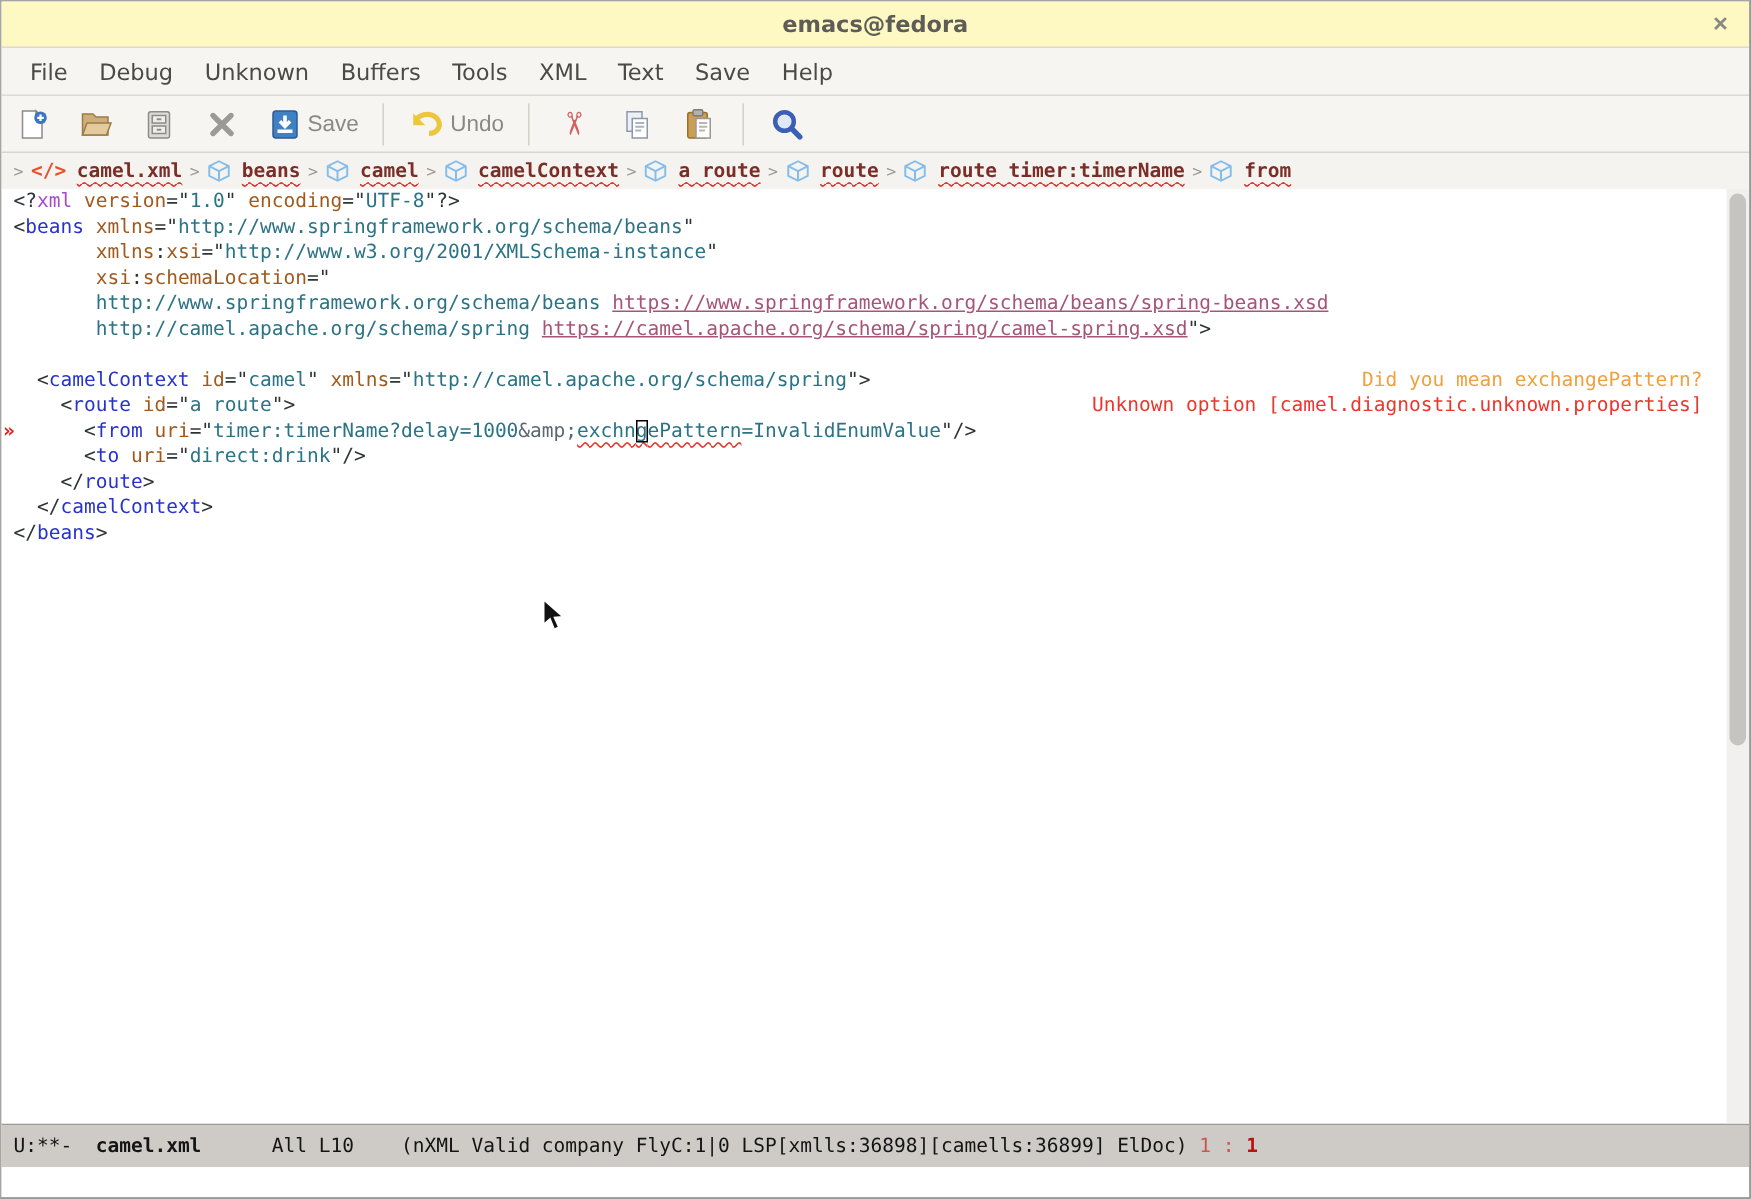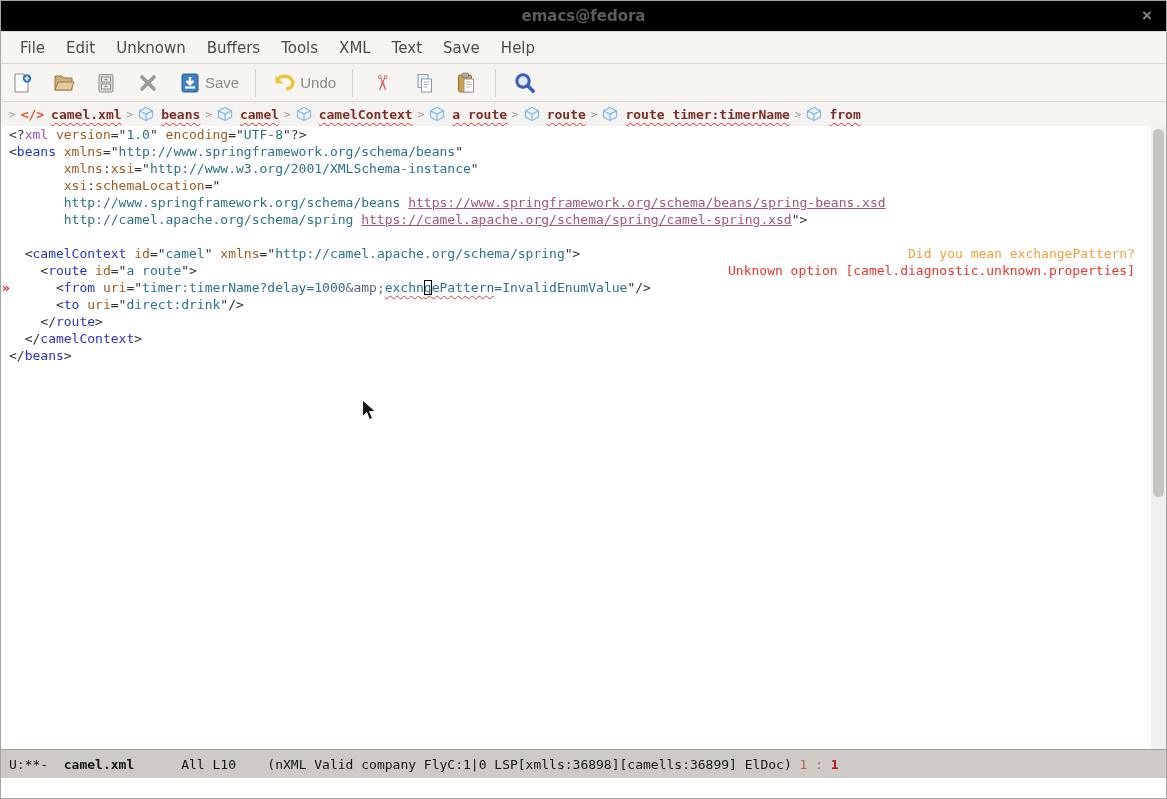--- a/index.html
+++ b/index.html
@@ -1,20 +1,20 @@
 <!DOCTYPE html>
 <html style="--el: #2733cc; --pi: #a44bcf; --at: #a05a1e; --av: #2c7385; --ent: #5a6875; --link: #a65578; --warning: #f0a03c; --error: #ec352b; --breadcrumb: #7b2d26; --cube: #85bdea; --codetag: #e8502e;"><head>
 <meta charset="utf-8">
 <style>
   html,body{margin:0;padding:0;background:#444;}
   #window{position:relative;width:1165px;height:797px;border:1px solid #a8a5a0;
     background:#fff;overflow:hidden;font-family:"DejaVu Sans",sans-serif;
     display:flex;flex-direction:column;}
   
-  #titlebar{height:30px;background:#000000;border-bottom:1px solid #dcd8d3;
+  #titlebar{height:30px;background:#fef9c3;border-bottom:1px solid #dcd8d3;
     position:relative;flex:0 0 auto;}
   #title{position:absolute;left:0;right:0;top:6px;text-align:center;
     font-size:15px;font-weight:600;color:#5f5c58;}
   #close-btn{position:absolute;right:9px;top:5px;width:20px;height:20px;border:0;
     background:transparent;color:#8a8784;font-size:17px;font-weight:bold;
     line-height:20px;text-align:center;padding:0;cursor:default;}
   #menubar{height:31px;background:#f6f5f2;border-bottom:1px solid #dcd8d3;
     display:flex;align-items:center;padding-left:11px;flex:0 0 auto;}
   .menu-item{font-size:15px;color:#4c4a47;padding:4px 8px;margin-right:5px;}
   #toolbar{height:37px;background:#f6f5f2;border-bottom:1px solid #d8d4cf;
@@ -75,21 +75,21 @@
 <body>
 
 <div id="window">
   <div id="titlebar">
     <div id="title">emacs@fedora</div>
     <button id="close-btn"><span>×</span></button>
   </div>
 
   <div id="menubar">
       <span class="menu-item">File</span>
-      <span class="menu-item">Edit</span>
+      <span class="menu-item">Debug</span>
       <span class="menu-item">Unknown</span>
       <span class="menu-item">Buffers</span>
       <span class="menu-item">Tools</span>
       <span class="menu-item">XML</span>
       <span class="menu-item">Text</span>
       <span class="menu-item">Save</span>
       <span class="menu-item">Help</span>
     </div>
 
   <div id="toolbar">

